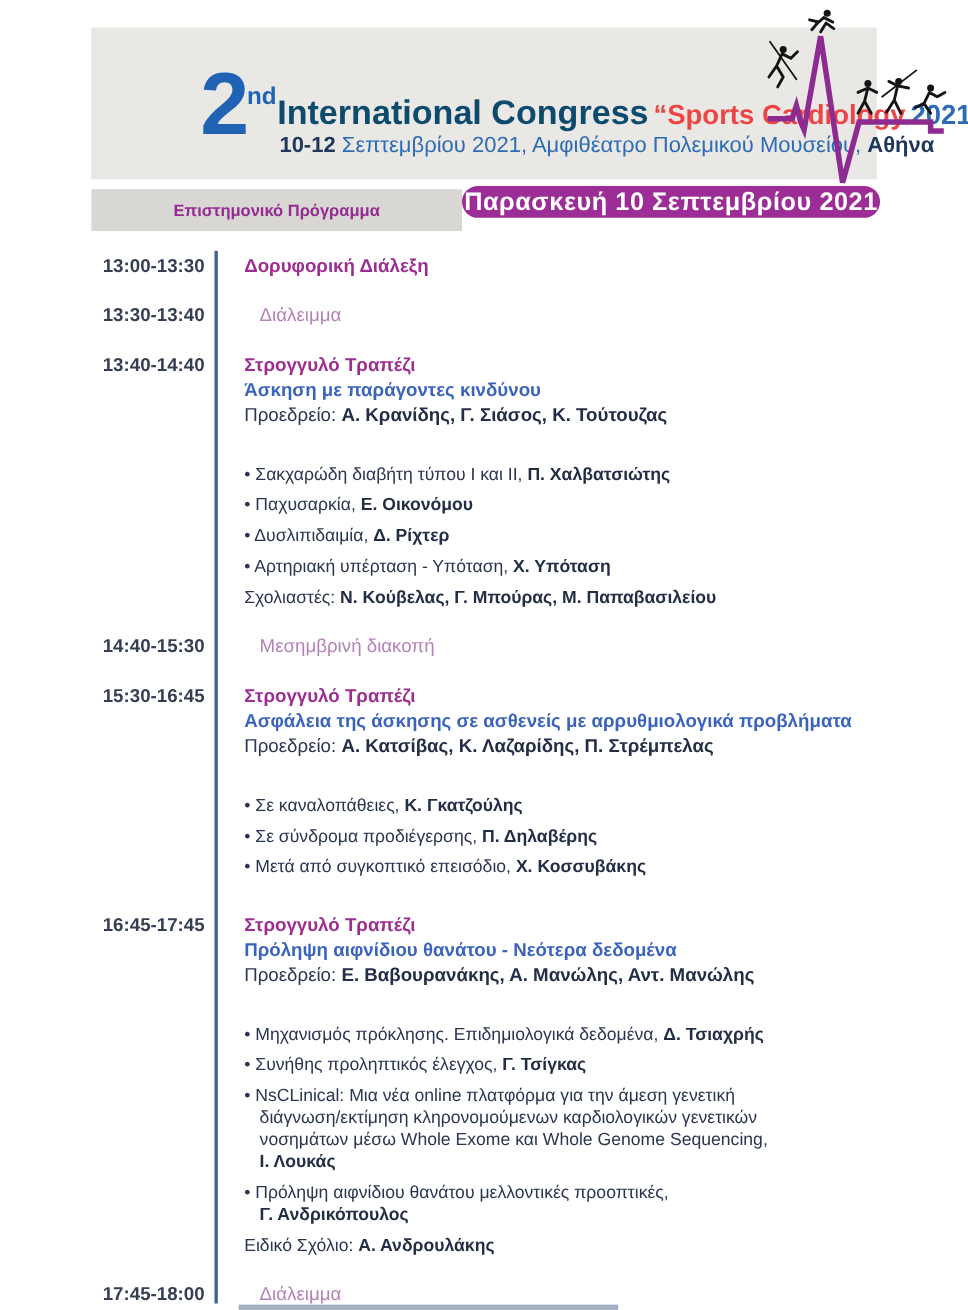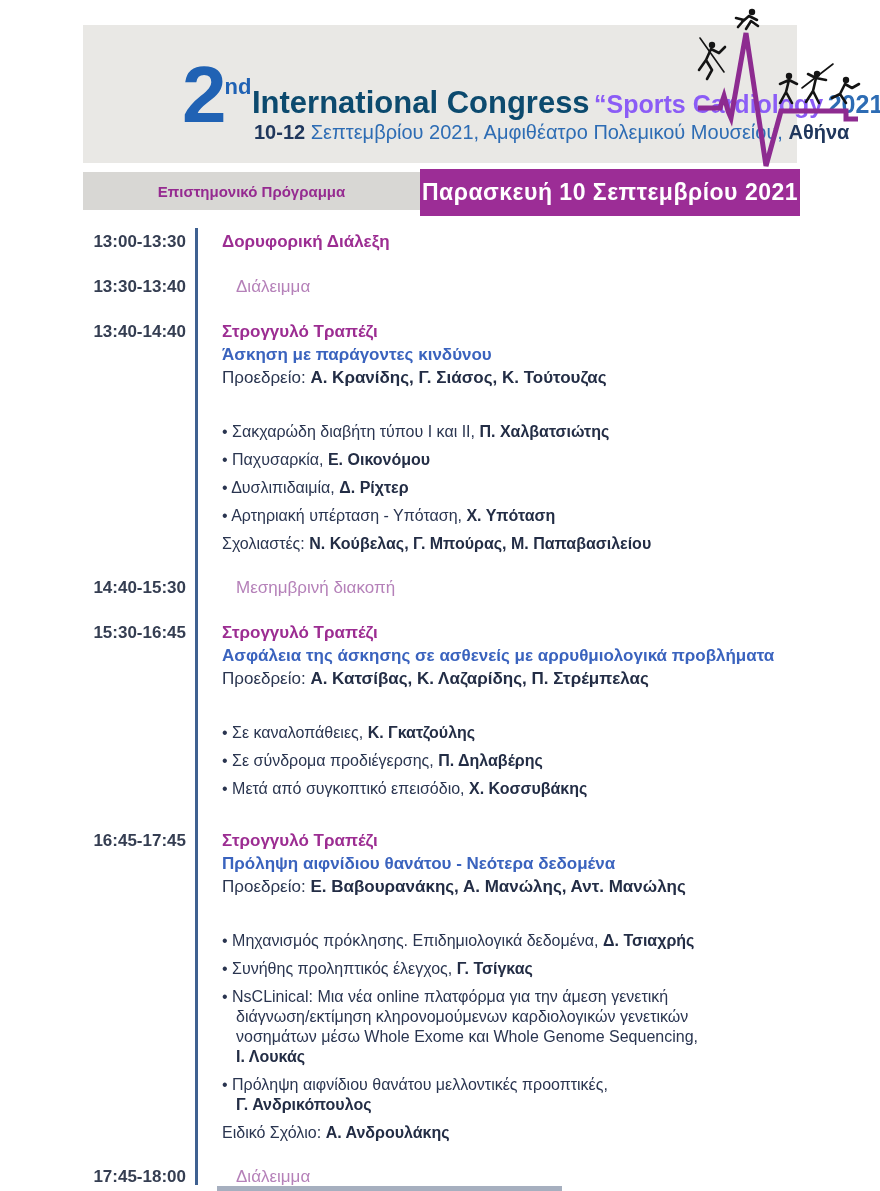--- a/index.html
+++ b/index.html
@@ -6,32 +6,32 @@
   #page{position:relative;width:880px;height:1191px;background:#ffffff;overflow:hidden;
         font-family:"Liberation Sans","DejaVu Sans",sans-serif;}
 
   
   .hdr-bg{position:absolute;left:83px;top:25px;width:714px;height:138px;background:#e9e8e5;}
   .big2{position:absolute;left:182px;top:55px;color:#2062b4;font-weight:bold;
         font-size:80px;line-height:1;letter-spacing:-2px;}
   .big2 sup{font-size:22px;font-weight:bold;vertical-align:super;letter-spacing:0;}
   .hdr-title{position:absolute;left:252px;top:85px;white-space:nowrap;font-weight:bold;}
   .hdr-title .blue{color:#0c4a6e;font-size:31px;}
-  .hdr-title .magenta{color:#8b5cf6;font-size:25px;}
+  .hdr-title .magenta{color:#ef4444;font-size:25px;}
   .hdr-title .blue2{color:#2d6cb4;font-size:25px;}
   .hdr-date{position:absolute;left:254px;top:121px;white-space:nowrap;font-size:20px;color:#2d6cb4;}
   .hdr-date b{color:#20375c;}
   .ecg{position:absolute;left:0;top:0;pointer-events:none;}
 
   
   .bar-gray{position:absolute;left:83px;top:172px;width:337px;height:38px;background:#d8d7d4;
             display:flex;align-items:center;justify-content:center;}
   .bar-gray span{color:#952a90;font-weight:bold;font-size:15px;}
-  .bar-magenta{position:absolute;left:420px;top:169px;width:380px;height:47px;background:#9c2d96;
-            display:flex;align-items:center;justify-content:center;}
+  .bar-magenta{position:absolute;left:420px;top:169px;width:380px;height:29px;background:#9c2d96;
+            display:flex;align-items:center;justify-content:center;border-radius:16px;}
   .bar-magenta span{color:#ffffff;font-weight:bold;font-size:23px;letter-spacing:.5px;}
 
   
   .vline{position:absolute;left:195px;top:228px;width:3px;height:957px;background:#3f6191;}
   #schedule{position:absolute;left:0;top:230px;width:810px;}
   .session{display:flex;margin-bottom:22px;}
   .time{flex:none;width:186px;text-align:right;font-weight:bold;color:#353e52;
         font-size:17px;line-height:23px;}
   .content{margin-left:36px;max-width:565px;}
   .sess-line{font-size:17px;line-height:23px;}

